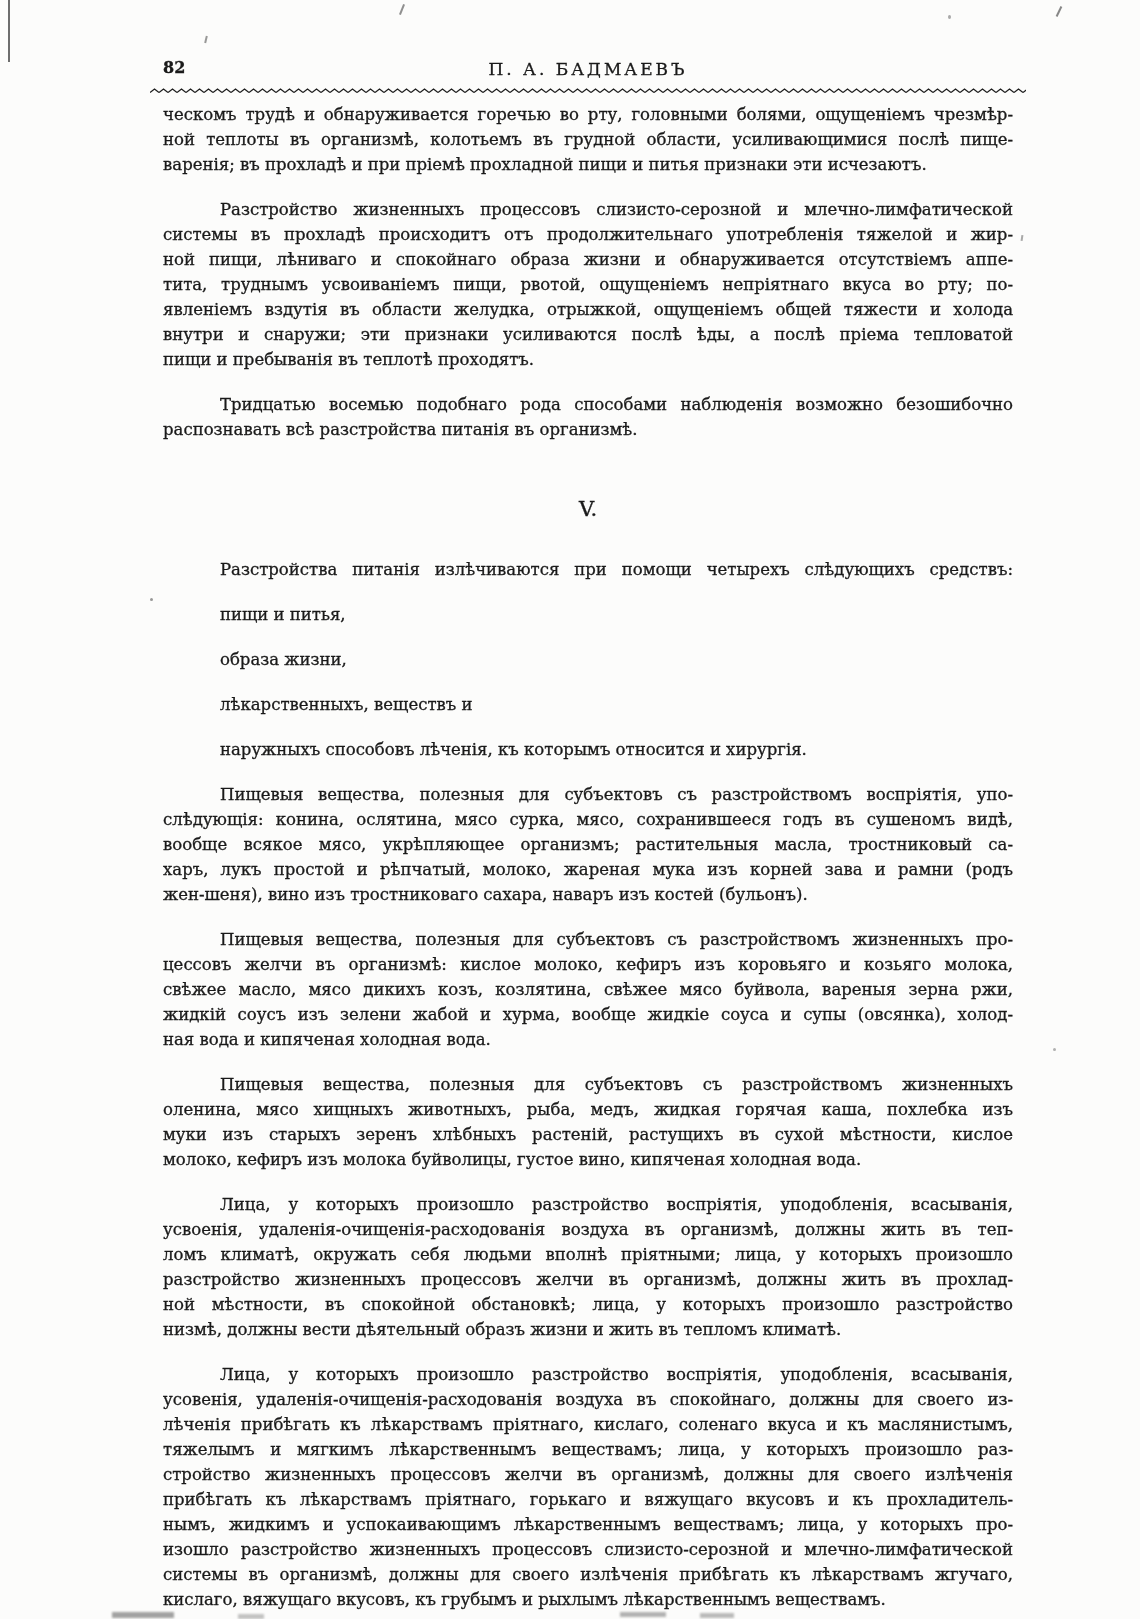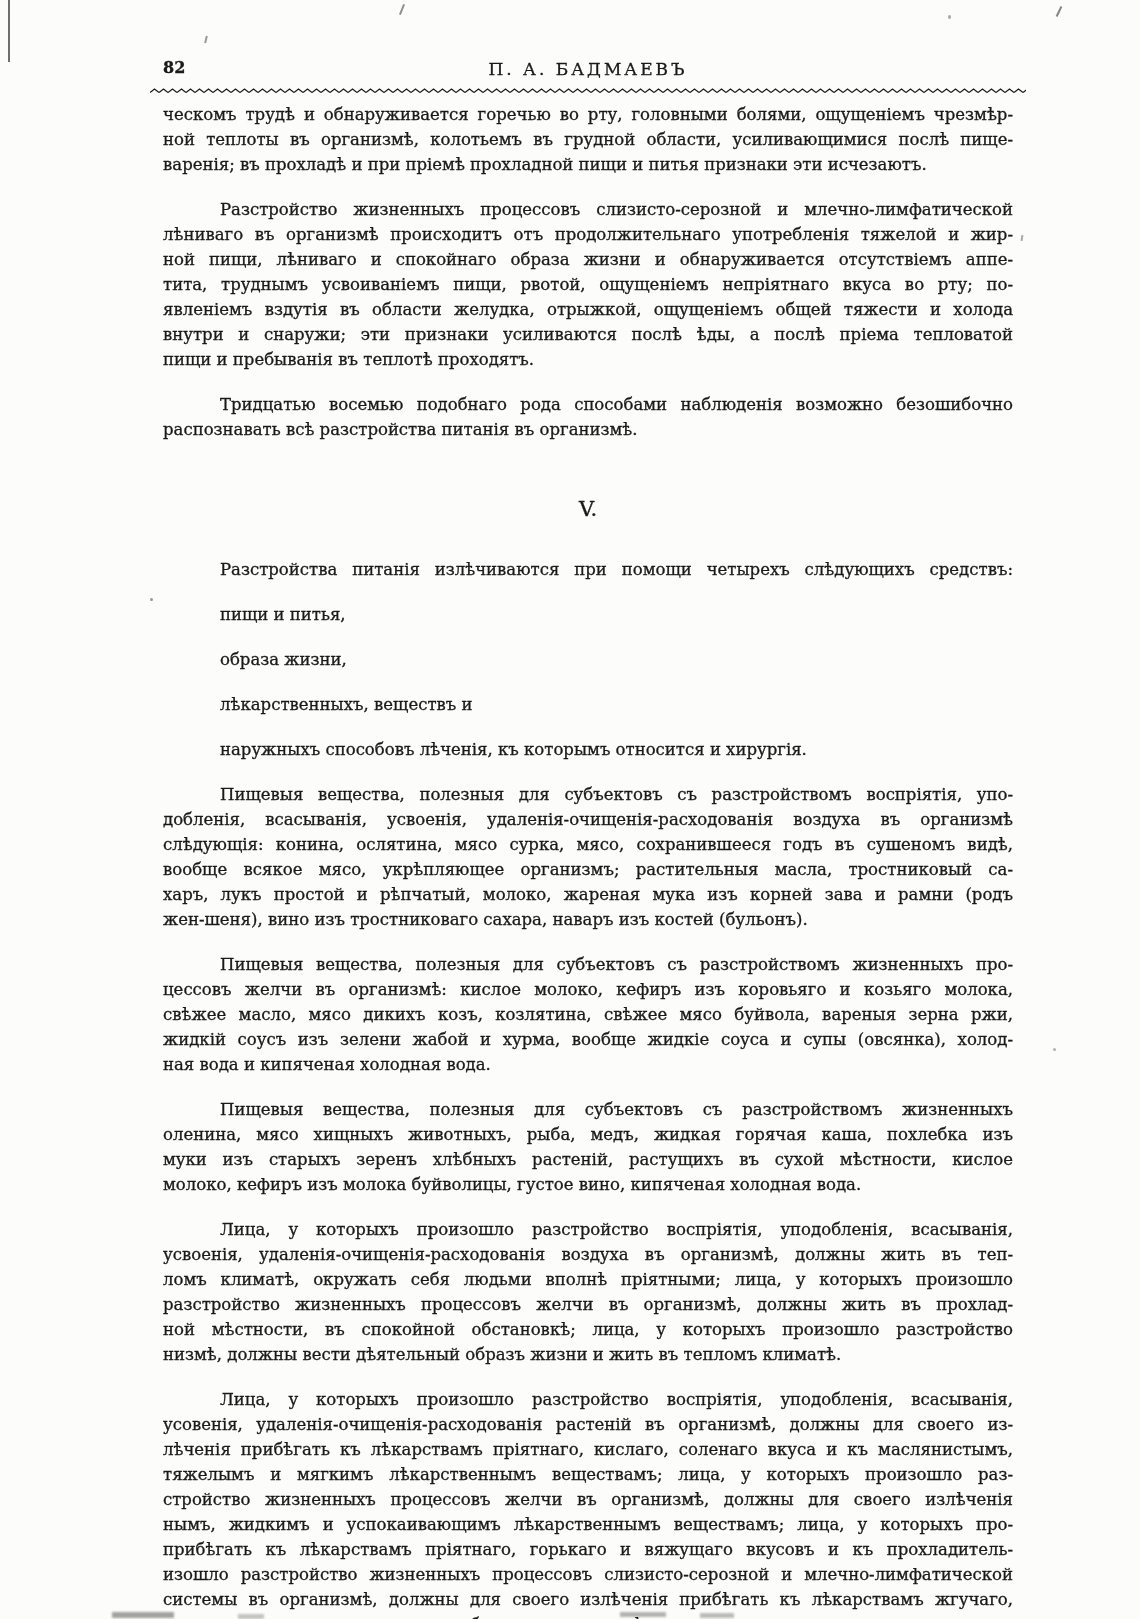--- a/index.html
+++ b/index.html
@@ -107,21 +107,21 @@
   </div>
 
   <div class="text-column" id="col-before">
       <div class="block">
         <div class="ln">ческомъ трудѣ и обнаруживается горечью во рту, головными болями, ощущеніемъ чрезмѣр-</div>
         <div class="ln">ной теплоты въ организмѣ, колотьемъ въ грудной области, усиливающимися послѣ пище-</div>
         <div class="ln left">варенія; въ прохладѣ и при пріемѣ прохладной пищи и питья признаки эти исчезаютъ.</div>
       </div>
       <div class="block">
         <div class="ln ind">Разстройство жизненныхъ процессовъ слизисто-серозной и млечно-лимфатической</div>
-        <div class="ln">лѣниваго въ организмѣ происходитъ отъ продолжительнаго употребленія тяжелой и жир-</div>
+        <div class="ln">системы въ прохладѣ происходитъ отъ продолжительнаго употребленія тяжелой и жир-</div>
         <div class="ln">ной пищи, лѣниваго и спокойнаго образа жизни и обнаруживается отсутствіемъ аппе-</div>
         <div class="ln">тита, труднымъ усвоиваніемъ пищи, рвотой, ощущеніемъ непріятнаго вкуса во рту; по-</div>
         <div class="ln">явленіемъ вздутія въ области желудка, отрыжкой, ощущеніемъ общей тяжести и холода</div>
         <div class="ln">внутри и снаружи; эти признаки усиливаются послѣ ѣды, а послѣ пріема тепловатой</div>
         <div class="ln left">пищи и пребыванія въ теплотѣ проходятъ.</div>
       </div>
       <div class="block">
         <div class="ln ind">Тридцатью восемью подобнаго рода способами наблюденія возможно безошибочно</div>
         <div class="ln left">распознавать всѣ разстройства питанія въ организмѣ.</div>
       </div>
@@ -134,21 +134,20 @@
         <div class="ln ind">Разстройства питанія излѣчиваются при помощи четырехъ слѣдующихъ средствъ:</div>
       </div>
       <div class="block">
         <div class="ln left ind">пищи и питья,</div>
         <div class="ln left ind">образа жизни,</div>
         <div class="ln left ind">лѣкарственныхъ, веществъ и</div>
         <div class="ln left ind">наружныхъ способовъ лѣченія, къ которымъ относится и хирургія.</div>
       </div>
       <div class="block">
         <div class="ln ind">Пищевыя вещества, полезныя для субъектовъ съ разстройствомъ воспріятія, упо-</div>
-        <div class="ln">добленія, всасыванія, усвоенія, удаленія-очищенія-расходованія воздуха въ организмѣ</div>
         <div class="ln">слѣдующія: конина, ослятина, мясо сурка, мясо, сохранившееся годъ въ сушеномъ видѣ,</div>
         <div class="ln">вообще всякое мясо, укрѣпляющее организмъ; растительныя масла, тростниковый са-</div>
         <div class="ln">харъ, лукъ простой и рѣпчатый, молоко, жареная мука изъ корней зава и рамни (родъ</div>
         <div class="ln left">жен-шеня), вино изъ тростниковаго сахара, наваръ изъ костей (бульонъ).</div>
       </div>
       <div class="block">
         <div class="ln ind">Пищевыя вещества, полезныя для субъектовъ съ разстройствомъ жизненныхъ про-</div>
         <div class="ln">цессовъ желчи въ организмѣ: кислое молоко, кефиръ изъ коровьяго и козьяго молока,</div>
         <div class="ln">свѣжее масло, мясо дикихъ козъ, козлятина, свѣжее мясо буйвола, вареныя зерна ржи,</div>
         <div class="ln">жидкій соусъ изъ зелени жабой и хурма, вообще жидкіе соуса и супы (овсянка), холод-</div>
@@ -163,25 +162,25 @@
       <div class="block">
         <div class="ln ind">Лица, у которыхъ произошло разстройство воспріятія, уподобленія, всасыванія,</div>
         <div class="ln">усвоенія, удаленія-очищенія-расходованія воздуха въ организмѣ, должны жить въ теп-</div>
         <div class="ln">ломъ климатѣ, окружать себя людьми вполнѣ пріятными; лица, у которыхъ произошло</div>
         <div class="ln">разстройство жизненныхъ процессовъ желчи въ организмѣ, должны жить въ прохлад-</div>
         <div class="ln">ной мѣстности, въ спокойной обстановкѣ; лица, у которыхъ произошло разстройство</div>
         <div class="ln left">низмѣ, должны вести дѣятельный образъ жизни и жить въ тепломъ климатѣ.</div>
       </div>
       <div class="block">
         <div class="ln ind">Лица, у которыхъ произошло разстройство воспріятія, уподобленія, всасыванія,</div>
-        <div class="ln">усовенія, удаленія-очищенія-расходованія растеній въ организмѣ, должны для своего из-</div>
+        <div class="ln">усовенія, удаленія-очищенія-расходованія воздуха въ спокойнаго, должны для своего из-</div>
         <div class="ln">лѣченія прибѣгать къ лѣкарствамъ пріятнаго, кислаго, соленаго вкуса и къ маслянистымъ,</div>
         <div class="ln">тяжелымъ и мягкимъ лѣкарственнымъ веществамъ; лица, у которыхъ произошло раз-</div>
         <div class="ln">стройство жизненныхъ процессовъ желчи въ организмѣ, должны для своего излѣченія</div>
+        <div class="ln">прибѣгать къ лѣкарствамъ пріятнаго, горькаго и вяжущаго вкусовъ и къ прохладитель-</div>
         <div class="ln">нымъ, жидкимъ и успокаивающимъ лѣкарственнымъ веществамъ; лица, у которыхъ про-</div>
-        <div class="ln">прибѣгать къ лѣкарствамъ пріятнаго, горькаго и вяжущаго вкусовъ и къ прохладитель-</div>
         <div class="ln">изошло разстройство жизненныхъ процессовъ слизисто-серозной и млечно-лимфатической</div>
         <div class="ln">системы въ организмѣ, должны для своего излѣченія прибѣгать къ лѣкарствамъ жгучаго,</div>
         <div class="ln left">кислаго, вяжущаго вкусовъ, къ грубымъ и рыхлымъ лѣкарственнымъ веществамъ.</div>
       </div>
     </div>
 
 </div>
 
 </body></html>

